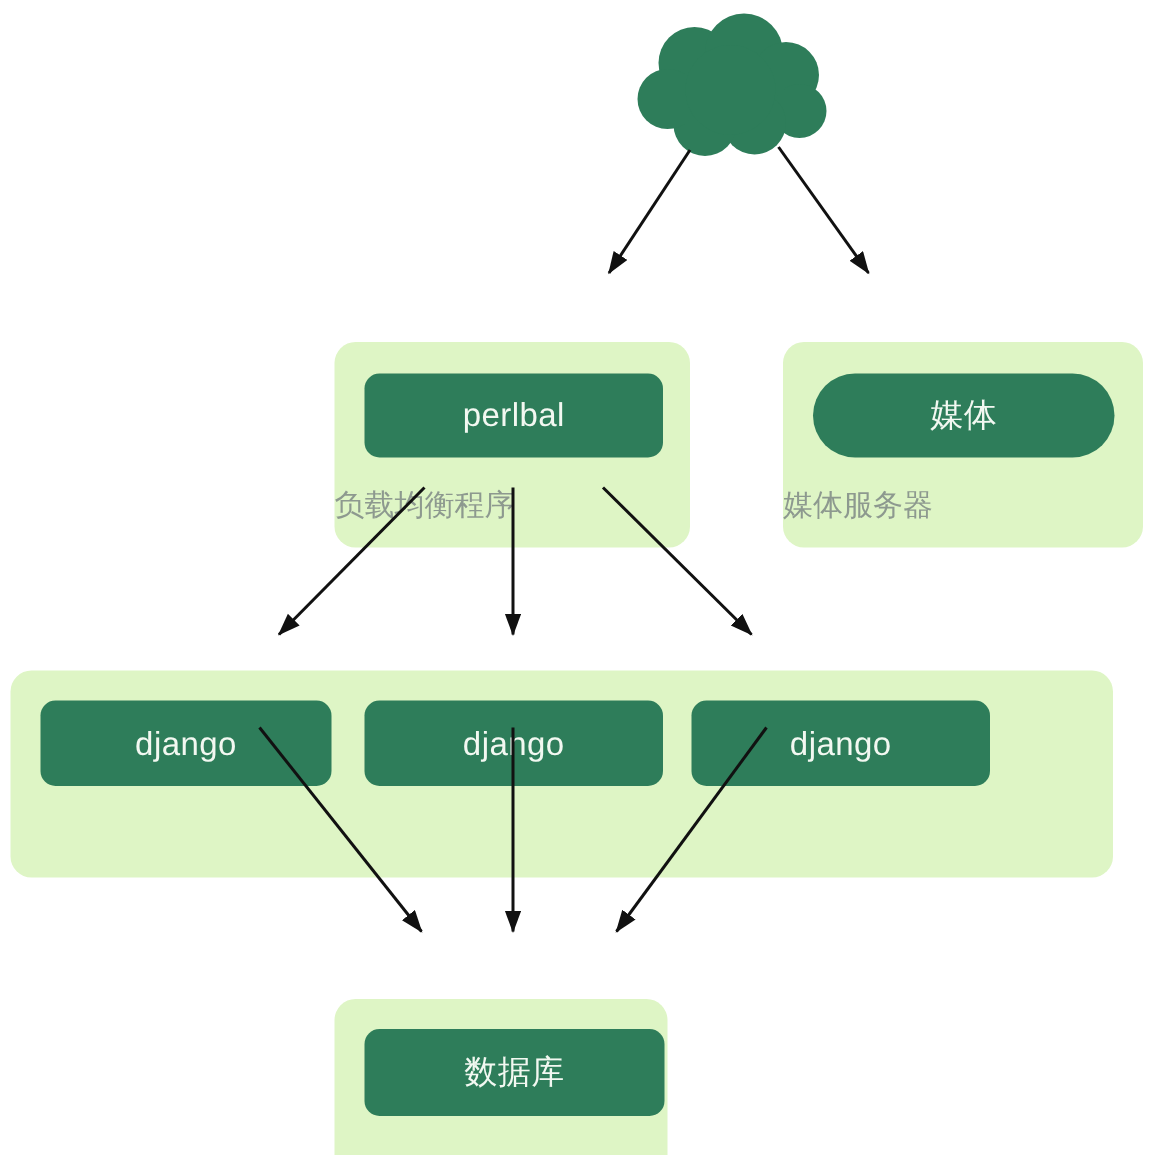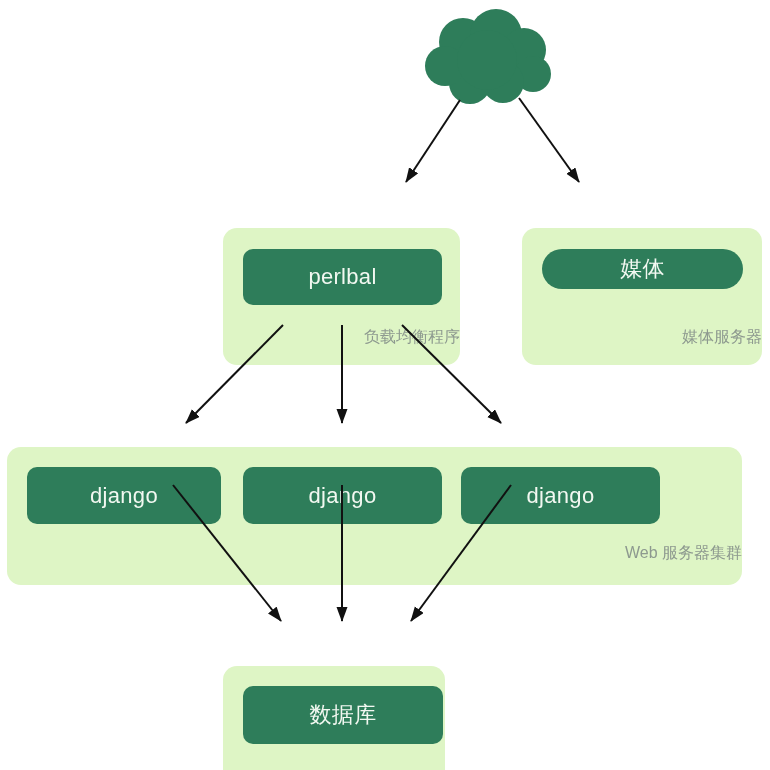--- a/index.html
+++ b/index.html
@@ -47,47 +47,46 @@
     display: flex;
     align-items: center;
     justify-content: center;
     z-index: 2;
     letter-spacing: 0.3px;
   }
   .group-caption {
     position: absolute;
     left: 0;
     right: 0;
-    text-align: right;
+    text-align: left;
     color: var(--caption-text, #8d998f);
-    font-size: 16px;
+    font-size: 20px;
     line-height: 26px;
     z-index: 2;
   }
 </style>
 </head>
 <body>
 
 <div class="canvas">
 
   <div class="group-container" style="left:223px; top:188px; width:237px; height:137px;">
     <div class="node-box" style="left:20px; top:21px; width:199px; height:56px;">perlbal</div>
     <div class="group-caption" style="top:284px; top:96px;">负载均衡程序</div>
   </div>
 
   <div class="group-container" style="left:522px; top:188px; width:240px; height:137px;">
-    <div class="node-box" style="left:20px; top:21px; width:201px; height:40px;border-radius:28px;">媒体</div>
-    <div class="group-caption" style="top:96px;padding-left:16px;">媒体服务器</div>
+    <div class="node-box" style="left:20px; top:21px; width:201px; height:56px;border-radius:28px;">媒体</div>
+    <div class="group-caption" style="top:96px;">媒体服务器</div>
   </div>
 
   <div class="group-container" style="left:7px; top:407px; width:735px; height:138px;">
     <div class="node-box" style="left:20px; top:20px; width:194px; height:57px;">django</div>
     <div class="node-box" style="left:236px; top:20px; width:199px; height:57px;">django</div>
     <div class="node-box" style="left:454px; top:20px; width:199px; height:57px;">django</div>
-    <div class="group-caption" style="top:93px;">Web 服务器集群</div>
   </div>
 
   <div class="group-container" style="left:223px; top:626px; width:222px; height:137px;">
     <div class="node-box" style="left:20px; top:20px; width:200px; height:58px;">数据库</div>
   </div>
 
   <svg class="edges-layer" viewBox="0 0 770 770" xmlns="http://www.w3.org/2000/svg">
     <defs>
       <marker id="arrow" markerUnits="userSpaceOnUse" markerWidth="16" markerHeight="12" refX="14" refY="5.5" orient="auto">
         <path class="arrow-head" d="M0,0 L15,5.5 L0,11 z"></path>

